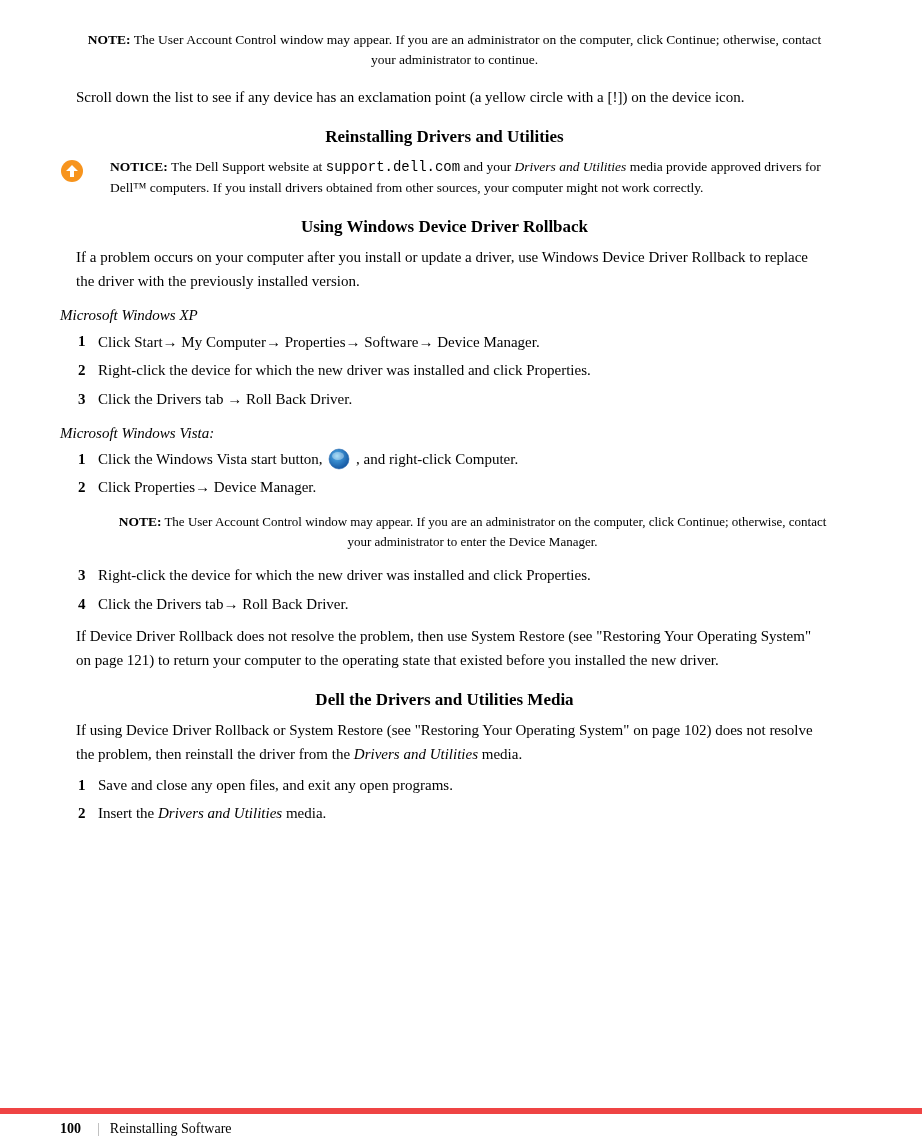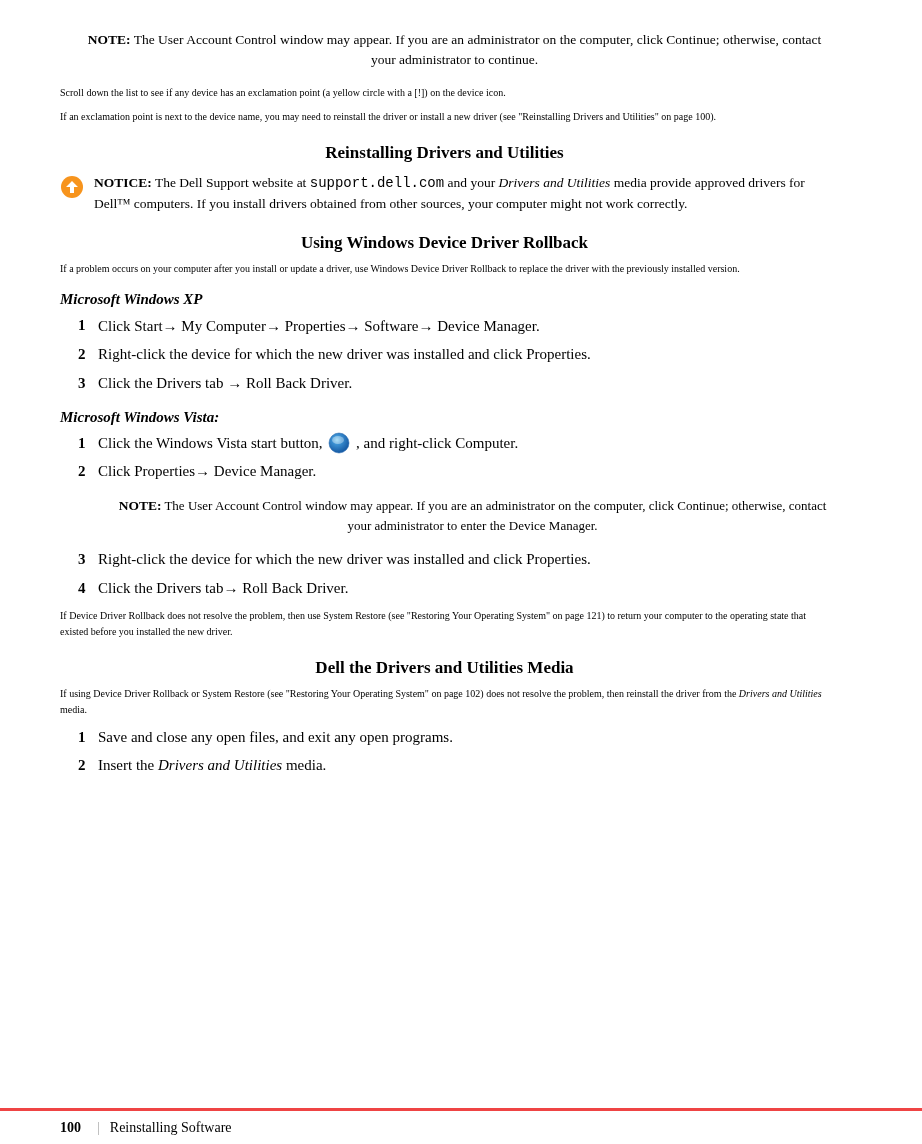--- a/index.html
+++ b/index.html
@@ -24,54 +24,54 @@
     .note-block p {
       font-size: 13.5px;
       line-height: 1.5;
       text-align: center;
     }
     .note-label {
       font-weight: bold;
       font-size: 13.5px;
     }
     .body-text {
-      font-size: 10px;
+      font-size: 15px;
       line-height: 1.6;
-      margin: 8px 0;
+      margin: 8px 16px;
     }
     .section-heading {
       font-size: 17px;
       font-weight: bold;
       margin: 18px 0 8px 0;
       text-align: center;
     }
     .notice-block {
       display: flex;
       flex-direction: row;
       align-items: flex-start;
       margin: 10px 0 14px 0;
-      gap: 10px;
+      gap: 26px;
     }
     .notice-icon {
       width: 24px;
       height: 24px;
       min-width: 24px;
       margin-top: 2px;
     }
     .notice-text {
       font-size: 13.5px;
       line-height: 1.55;
     }
     .notice-label {
       font-weight: bold;
       font-size: 13.5px;
     }
     .subsection-heading {
       font-size: 15px;
-      font-weight: bold;
+      font-weight: normal;
       font-style: italic;
       margin: 14px 0 6px 0;
     }
     .numbered-list {
       list-style: none;
       padding: 0;
       margin: 0 0 0 0;
     }
     .numbered-list li {
       display: flex;
@@ -109,21 +109,21 @@
       margin: 0 2px;
       position: relative;
       top: -1px;
     }
     .footer-bar {
       position: absolute;
       bottom: 0;
       left: 0;
       right: 0;
       height: 36px;
-      border-top: 3px solid #ef4444;
+      border-top: 6px solid #ef4444;
       display: flex;
       align-items: center;
       padding: 0 60px;
       font-size: 14px;
     }
     .footer-page-num {
       font-weight: bold;
       margin-right: 6px;
     }
     .footer-divider {
@@ -143,21 +143,20 @@
 
   <div class="note-block">
     <p>
       <span class="note-label">NOTE:</span>
       <span> The User Account Control window may appear. If you are an administrator on the computer, click Continue; otherwise, contact your administrator to continue.</span>
     </p>
   </div>
 
   <p class="body-text">Scroll down the list to see if any device has an exclamation point (a yellow circle with a [!]) on the device icon.</p>
 
-  <p class="body-text">If an exclamation point is next to the device name, you may need to reinstall the driver or install a new driver (see "Reinstalling Drivers and Utilities" on page 100).</p>
 
   <div class="section-heading">Reinstalling Drivers and Utilities</div>
 
   <div class="notice-block">
     <div class="notice-icon">
       
       <svg width="24" height="24" viewBox="0 0 24 24">
         <circle cx="12" cy="12" r="11" fill="#f7941d"></circle>
         <path d="M12 6 L18 12 L14 12 L14 18 L10 18 L10 12 L6 12 Z" fill="white"></path>
       </svg>

